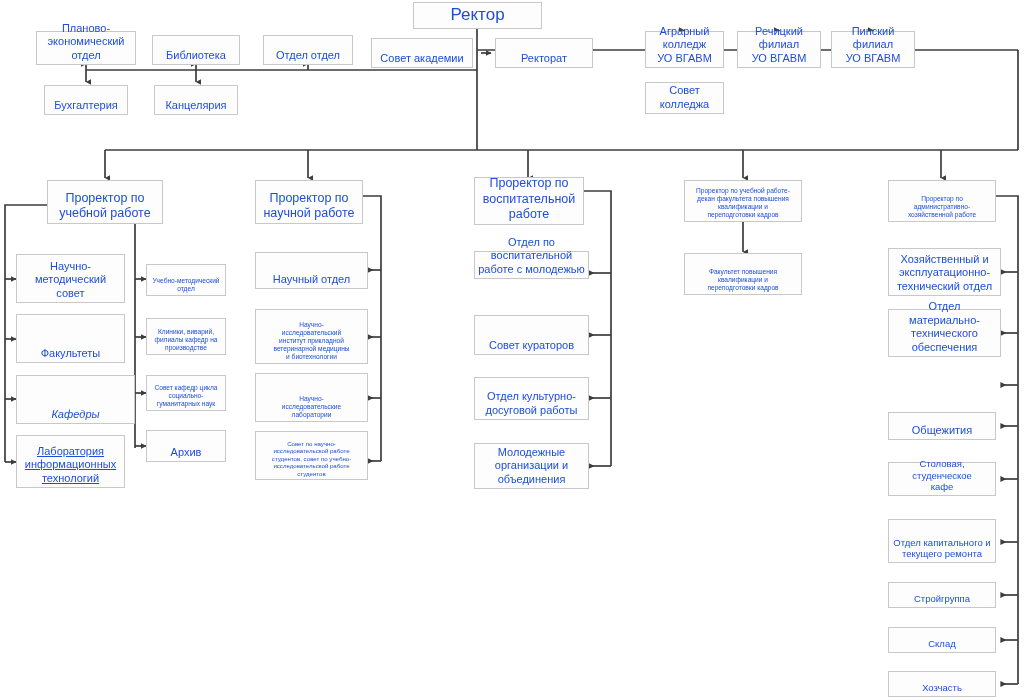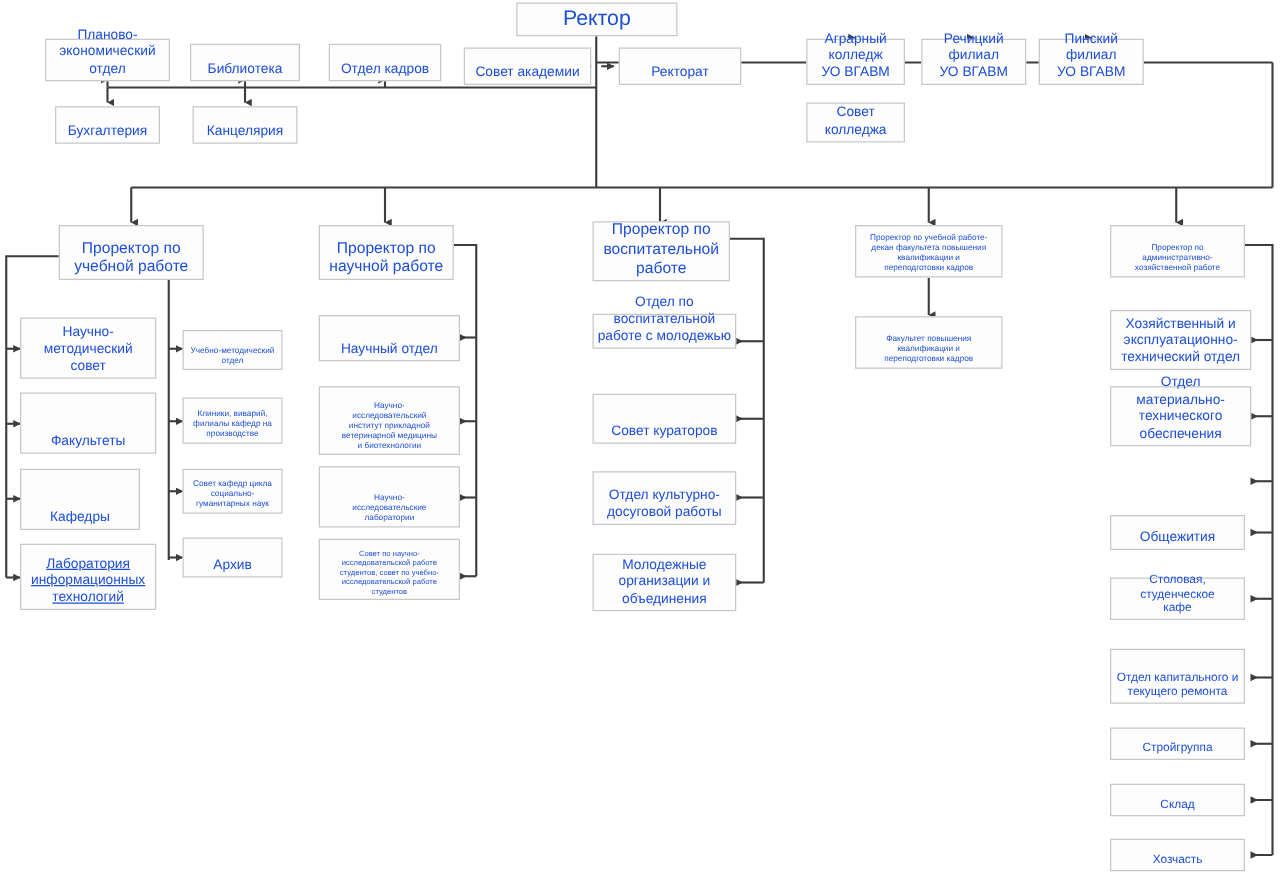--- a/index.html
+++ b/index.html
@@ -142,21 +142,21 @@
     <span>Ректор</span>
   </div>
 
   <div class="box t-md" style="left:36px;top:31px;width:100px;height:34px;">
     <span>Планово-<br>экономический<br>отдел</span>
   </div>
   <div class="box t-md" style="left:152px;top:35px;width:88px;height:30px;">
     <span>Библиотека</span>
   </div>
   <div class="box t-md" style="left:263px;top:35px;width:90px;height:30px;">
-    <span>Отдел кадров</span>
+    <span>Отдел отдел</span>
   </div>
   <div class="box t-md" style="left:371px;top:38px;width:102px;height:30px;">
     <span>Совет академии</span>
   </div>
   <div class="box t-md" style="left:495px;top:38px;width:98px;height:30px;">
     <span>Ректорат</span>
   </div>
   <div class="box t-md" style="left:645px;top:31px;width:79px;height:37px;">
     <span>Аграрный<br>колледж<br>УО ВГАВМ</span>
   </div>
@@ -180,21 +180,21 @@
   <div class="box t-lg" style="left:47px;top:180px;width:116px;height:44px;">
     <span>Проректор по<br>учебной работе</span>
   </div>
 
   <div class="box t-md" style="left:16px;top:254px;width:109px;height:49px;">
     <span>Научно-<br>методический<br>совет</span>
   </div>
   <div class="box t-md" style="left:16px;top:314px;width:109px;height:49px;">
     <span>Факультеты</span>
   </div>
-  <div class="box t-md" style="left:16px;top:375px;width:96px;height:49px;">
+  <div class="box t-md" style="left:16px;top:375px;width:119px;height:49px;font-style:italic;">
     <span>Кафедры</span>
   </div>
   <div class="box t-md" style="left:16px;top:435px;width:109px;height:53px;text-decoration:underline;">
     <span>Лаборатория<br>информационных<br>технологий</span>
   </div>
 
   <div class="box t-xs" style="left:146px;top:264px;width:80px;height:32px;">
     <span>Учебно-методический<br>отдел</span>
   </div>
   <div class="box t-xs" style="left:146px;top:318px;width:80px;height:37px;">

